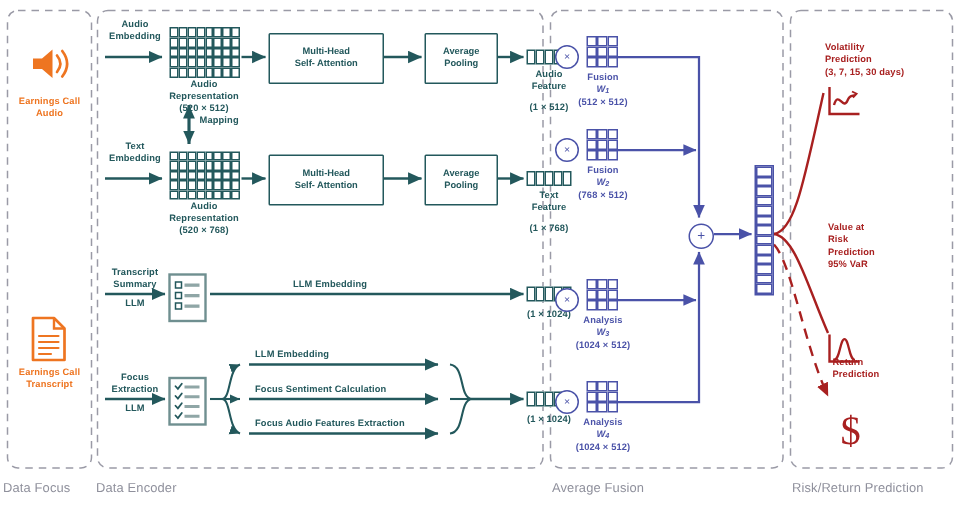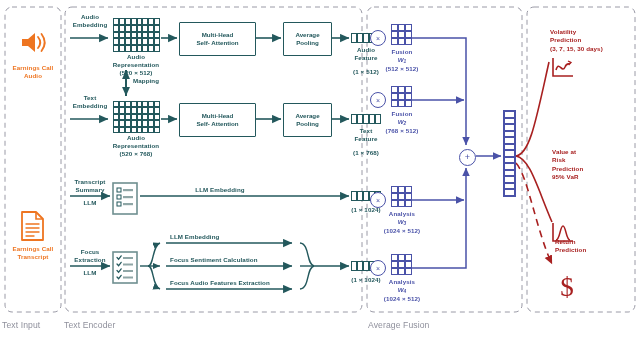--- a/index.html
+++ b/index.html
@@ -510,17 +510,18 @@
     <span>Risk</span><br>
     <span>Prediction</span><br>
     <span>95% VaR</span>
   </div>
 
   <div class="lbl red" style="left:555px;top:238px;width:72px;text-align:left;line-height:1.35;">
     <span>Return</span><br>
     <span>Prediction</span>
   </div>
 
-  <div class="secname" style="left:2px;top:320px;">Text Input</div>
-  <div class="secname" style="left:64px;top:320px;">Text Encoder</div>
+  <div class="secname" style="left:2px;top:320px;">Data Focus</div>
+  <div class="secname" style="left:64px;top:320px;">Data Encoder</div>
   <div class="secname" style="left:368px;top:320px;">Average Fusion</div>
+  <div class="secname" style="left:528px;top:320px;">Risk/Return Prediction</div>
 
 </div>
 
 </body></html>

